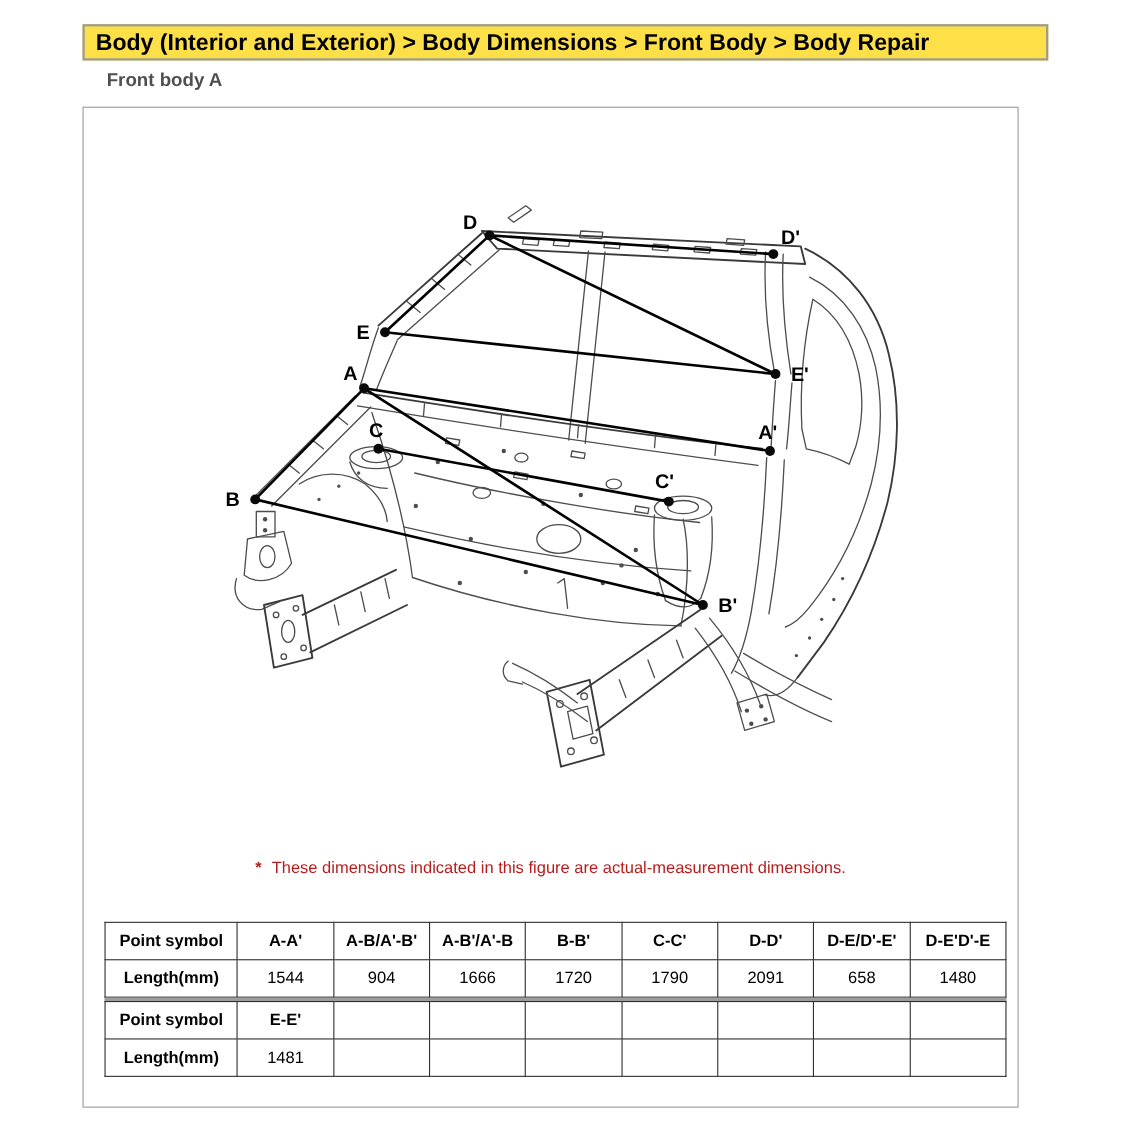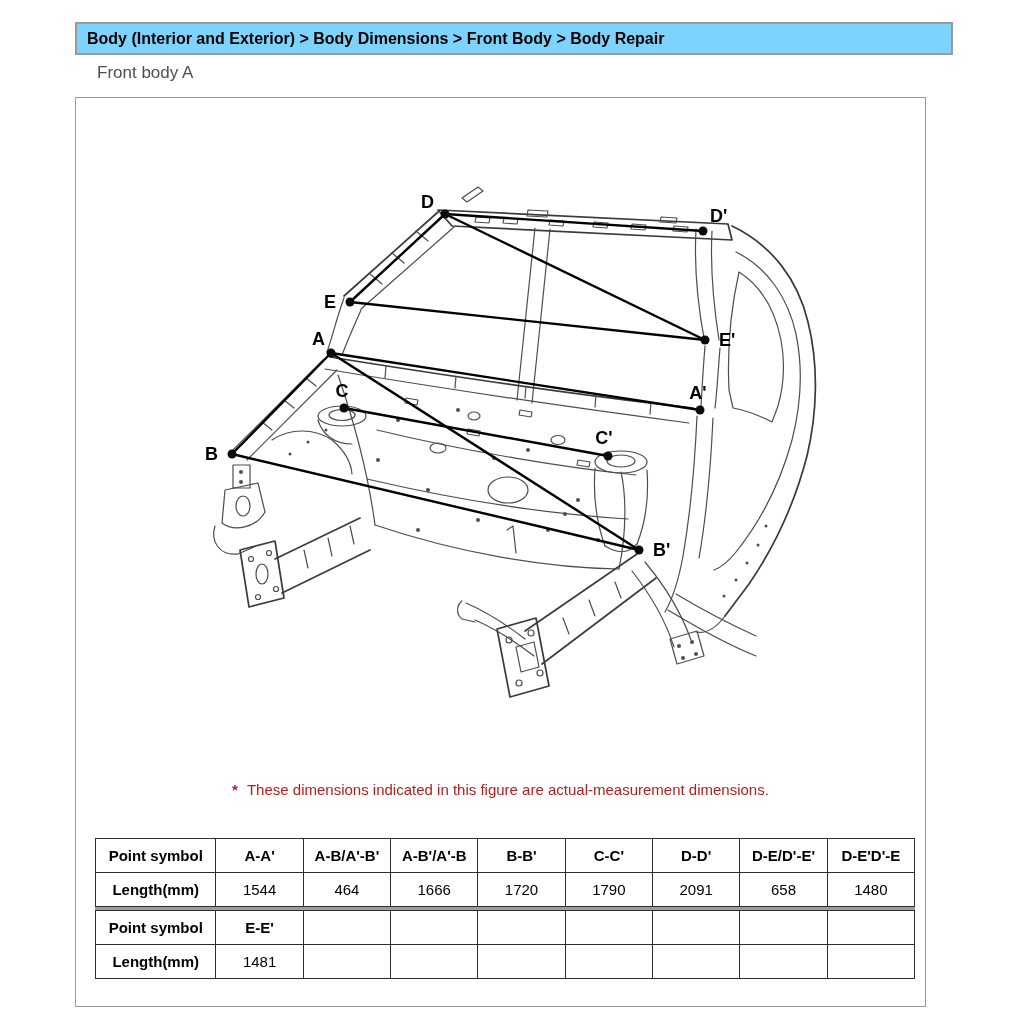--- a/index.html
+++ b/index.html
@@ -1,27 +1,27 @@
 <!DOCTYPE html>
 <html><head>
 <meta charset="utf-8">
 <style>
   html,body{margin:0;padding:0;background:#ffffff;}
   body{width:1024px;height:1024px;position:relative;font-family:"Liberation Sans",sans-serif;color:#000;}
 
   .breadcrumb-bar{
     position:absolute;left:75px;top:22px;width:878px;height:33px;
-    border:2px solid #9a9a9a;box-sizing:border-box;background:#7dd3fc;
-    font-weight:bold;font-size:16px;line-height:29px;padding-left:10px;
+    border:2px solid #9a9a9a;box-sizing:border-box;background:#fde047;
+    font-weight:bold;font-size:21px;line-height:29px;padding-left:10px;
     color:#000;white-space:nowrap;overflow:hidden;
   }
 
   .section-title{
     position:absolute;left:97px;top:63px;
-    font-weight:normal;font-size:17px;color:#4f4f4f;
+    font-weight:bold;font-size:17px;color:#4f4f4f;
   }
 
   .figure-panel{
     position:absolute;left:75px;top:97px;width:851px;height:910px;
     border:1.5px solid #9a9a9a;box-sizing:border-box;background:#fff;
   }
 
   .diagram-svg{position:absolute;left:0;top:0;width:849px;height:660px;}
 
   .sketch{stroke:#4d4d4d;stroke-width:1.2;fill:none;stroke-linecap:round;stroke-linejoin:round;}
@@ -243,21 +243,21 @@
         <td class="hd">A-B'/A'-B</td>
         <td class="hd">B-B'</td>
         <td class="hd">C-C'</td>
         <td class="hd">D-D'</td>
         <td class="hd">D-E/D'-E'</td>
         <td class="hd">D-E'D'-E</td>
       </tr>
       <tr>
         <td class="hd">Length(mm)</td>
         <td>1544</td>
-        <td>464</td>
+        <td>904</td>
         <td>1666</td>
         <td>1720</td>
         <td>1790</td>
         <td>2091</td>
         <td>658</td>
         <td>1480</td>
       </tr>
     </tbody>
       </table>
     <div class="tbl-divider"></div>

